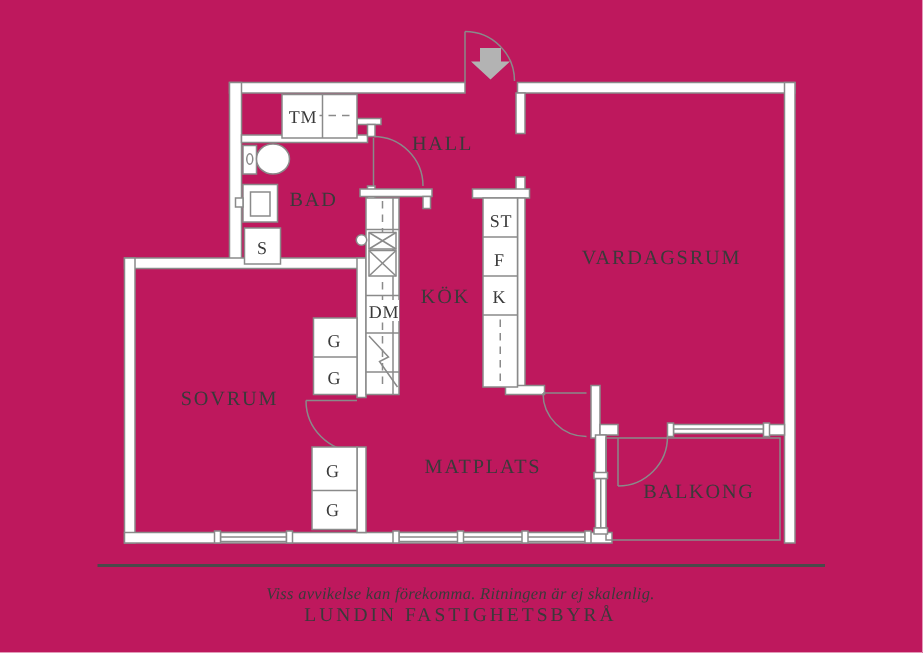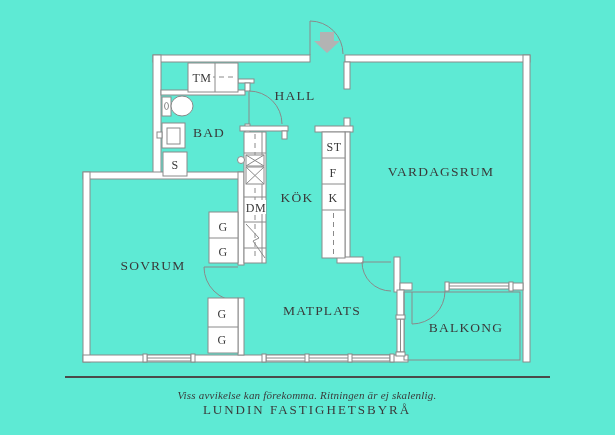--- a/index.html
+++ b/index.html
@@ -1,16 +1,16 @@
 <!DOCTYPE html>
 <html style="--wall: #8a8a8a; --arrow: #b3b3b3; --text: #3a3a3a; --rule: #4a4a4a;"><head>
 <meta charset="utf-8">
 <style>
   html,body{margin:0;padding:0;background:#ffffff;}
-  .page{position:relative;width:615px;height:435px;background:#5eead4;overflow:hidden;}
+  .page{position:relative;width:615px;height:435px;background:#be185d;overflow:hidden;}
   svg{display:block;}
   .w{fill:#ffffff;stroke:var(--wall,#8a8a8a);stroke-width:1;}
   .ln{fill:none;stroke:var(--wall,#8a8a8a);stroke-width:1;}
   .thin{fill:none;stroke:var(--wall,#8a8a8a);stroke-width:1;}
   .dash{fill:none;stroke:var(--wall,#8a8a8a);stroke-width:1;stroke-dasharray:5 4;}
   .fix{fill:#ffffff;stroke:var(--wall,#8a8a8a);stroke-width:1;}
   .arrow{fill:var(--arrow,#b3b3b3);stroke:none;}
   .mask{fill:#ffffff;stroke:none;}
   text{fill:var(--text,#3a3a3a);font-family:"Liberation Serif","DejaVu Serif",serif;}
   .room{font-size:13.5px;letter-spacing:1.2px;}

